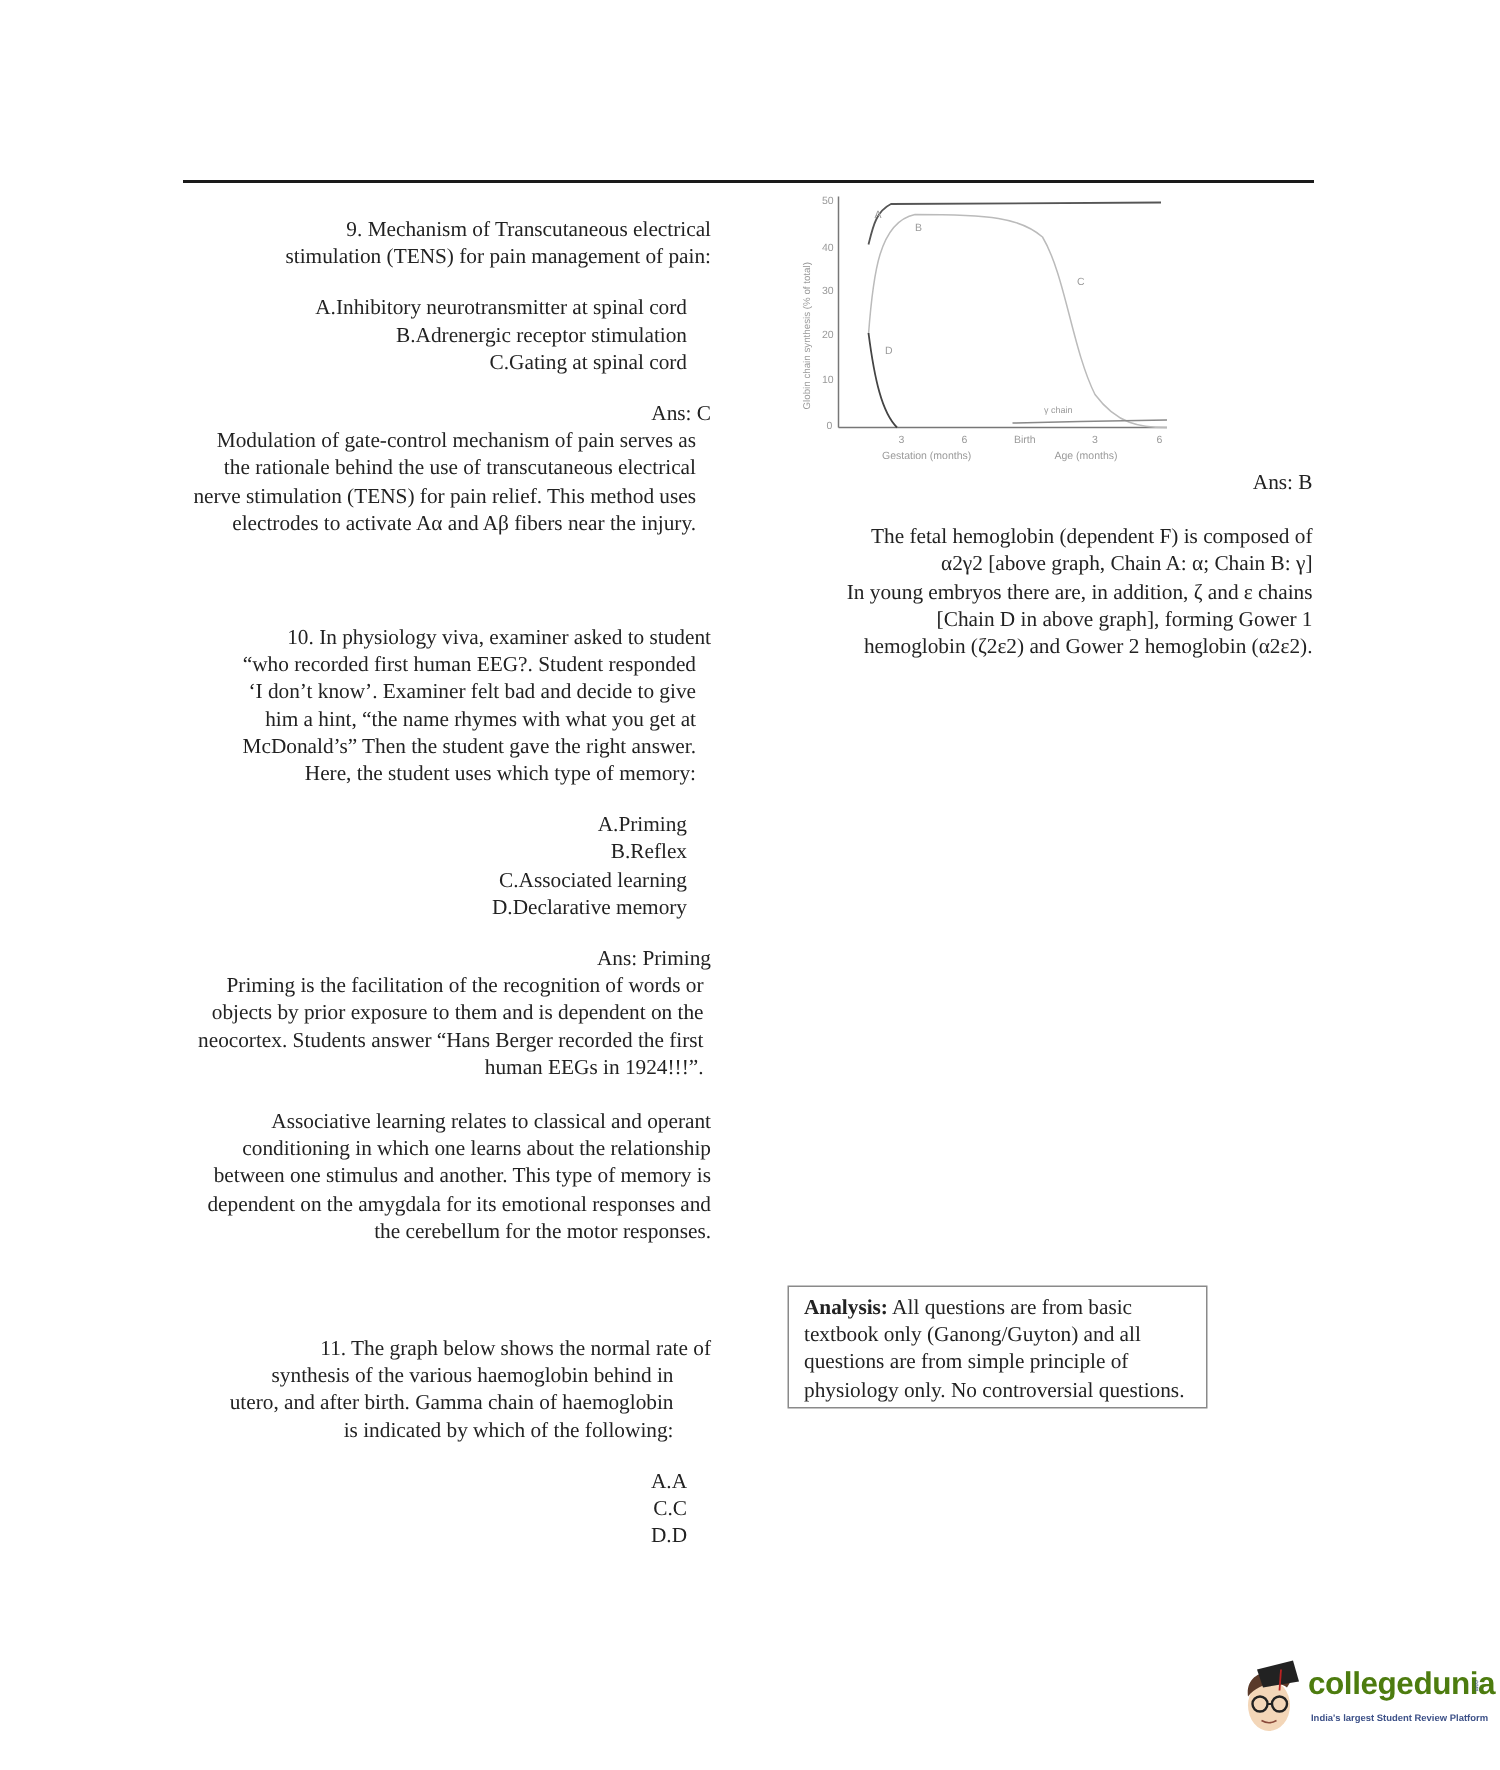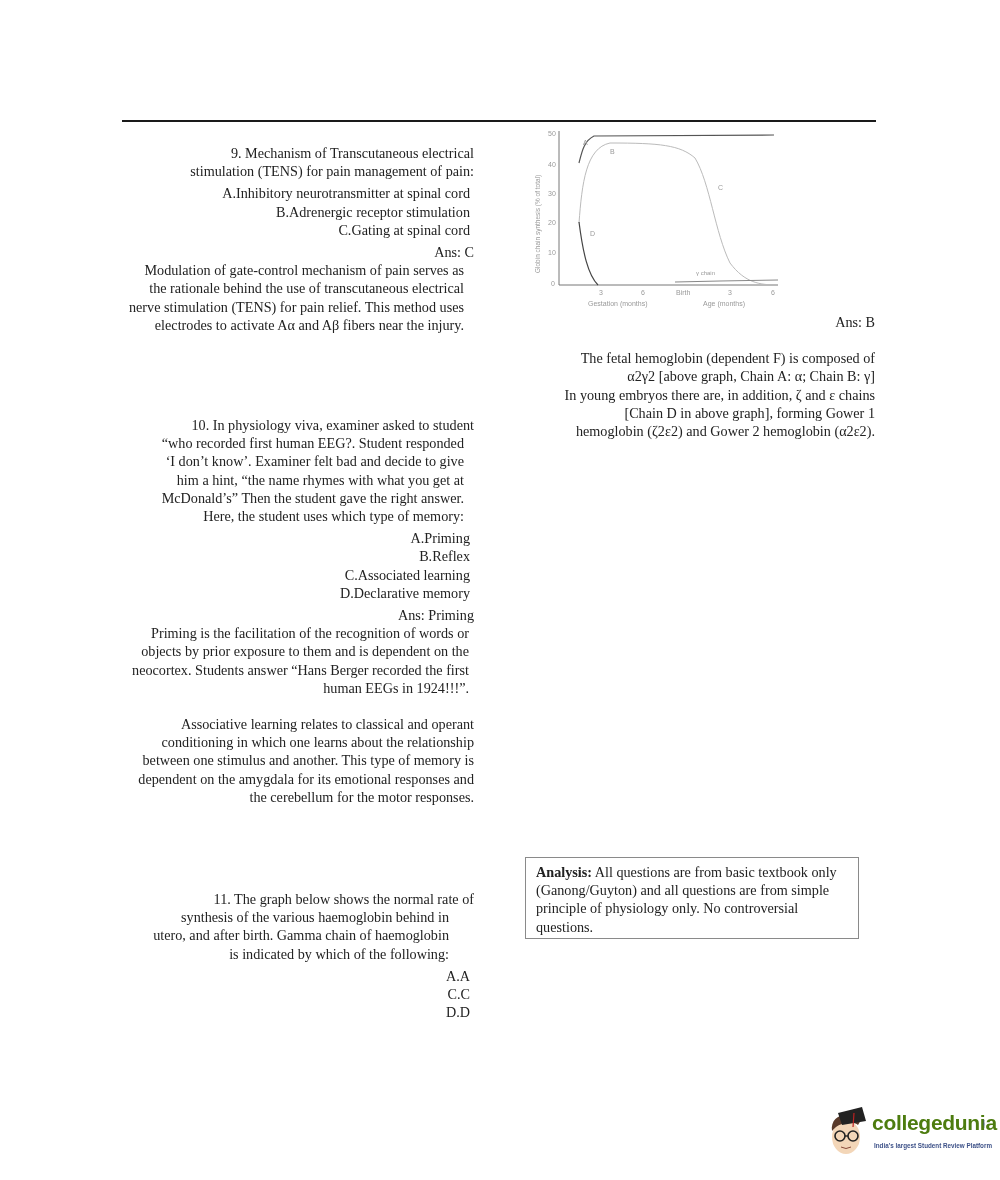--- a/index.html
+++ b/index.html
@@ -1,25 +1,25 @@
 <!DOCTYPE html>
 <html><head>
 <meta charset="utf-8">
 <style>
   html, body { margin:0; padding:0; background:#ffffff; }
   body { width:1000px; height:1180px; position:relative; overflow:hidden;
          font-family:"Liberation Serif", "DejaVu Serif", serif; color:#222; }
   .rule { position:absolute; left:122px; top:120px; width:754px; height:2px; background:#1a1a1a; }
   .col { position:absolute; font-size:14.2px; line-height:18.2px;text-align:right; }
-  .opts { margin:4px; padding:0; list-style:none; }
+  .opts { margin:16px; padding:0; list-style:none; }
   .opts li { padding-left:27px; }
   .opts li .l { display:inline-block; width:26px; }
   p { margin:0; }
   .gap { height:18px; }
-  .analysis { position:absolute; left:525px; top:857px; width:334px; height:82px;
+  .analysis { position:absolute; left:525px; top:857px; width:280px; height:82px;
               border:1px solid #8a8a8a; box-sizing:border-box; padding:5px 10px;
               font-size:14.2px; line-height:18.2px; }
   .analysis b { font-weight:bold; }
   .chart { position:absolute; left:520px; top:123px; width:270px; height:190px; }
   .chart text { font-family:"Liberation Sans", "DejaVu Sans", sans-serif; fill:#9a9a9a; }
   .logo { position:absolute; left:826px; top:1103px; width:166px; height:62px; }
   .logo .brand { position:absolute; left:46px; top:8px; font-family:"Liberation Sans", "DejaVu Sans", sans-serif;
                  font-size:21px; font-weight:bold; color:#4d7c0f; letter-spacing:-0.3px; }
   .logo .tag { position:absolute; left:48px; top:39px; font-family:"Liberation Sans", "DejaVu Sans", sans-serif;
                font-size:6.3px; font-weight:bold; color:#3d5188; white-space:nowrap; }

